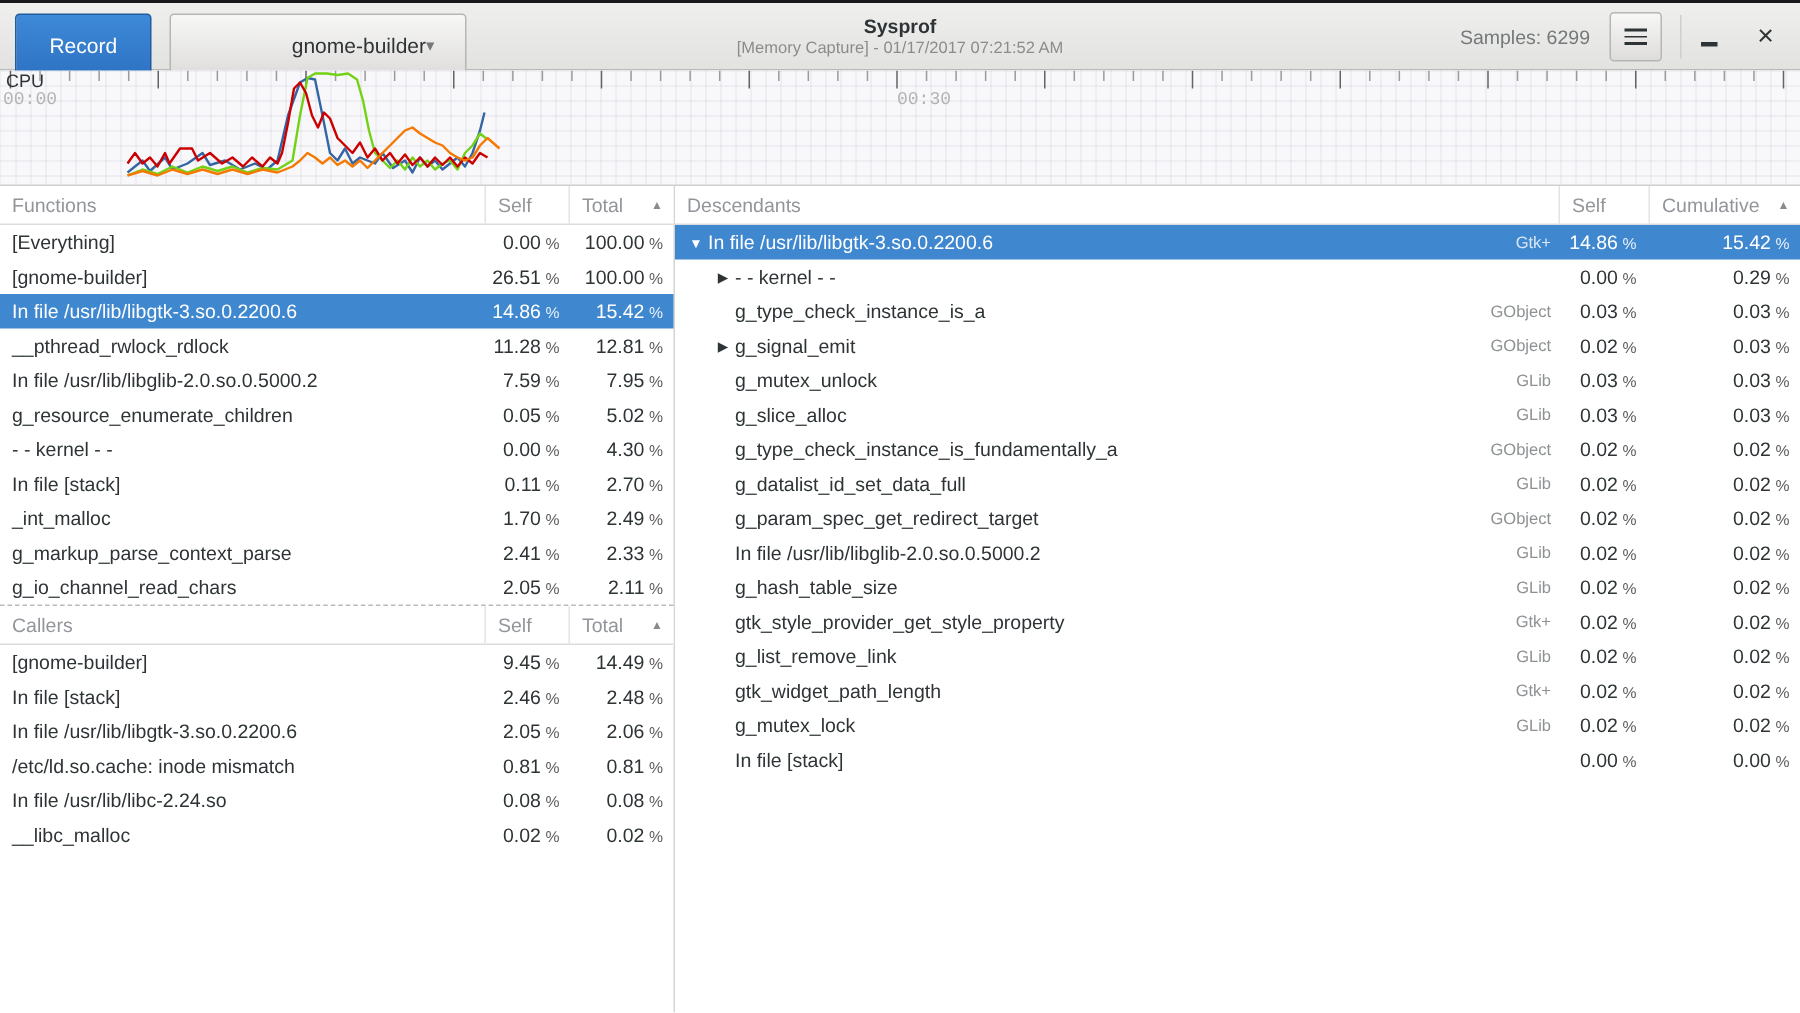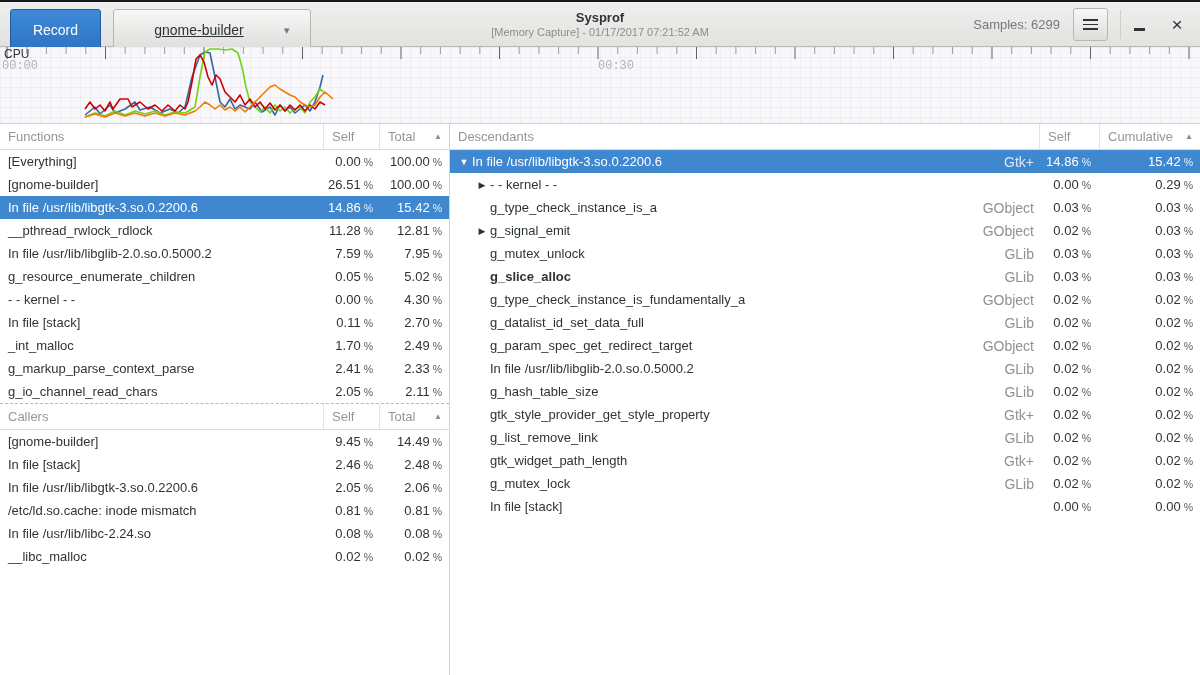--- a/index.html
+++ b/index.html
@@ -10,21 +10,21 @@
   
   .headerbar { position:absolute; top:0; left:0; right:0; height:45px;
     background:linear-gradient(#efefed,#e2e2e0); border-bottom:1px solid #b9b9b6;
     display:flex; align-items:center; }
   .btn { height:42px; border-radius:3px; border:1px solid #b6b6b2;
     background:linear-gradient(#f7f7f6,#dedddb); color:#2e3436; font-size:14px;
     display:flex; align-items:center; justify-content:center; cursor:pointer; }
   .btn-record { position:absolute; left:10px; top:7px; width:91px;
     background:linear-gradient(#3e89d8,#2e73c3); border-color:#1f5c99; color:#fff; }
   .btn-combo { position:absolute; left:113px; top:7px; width:198px; color:#2e3436; }
-  .combo-label { flex:1; text-align:center;text-decoration:underline; }
+  .combo-label { flex:1; text-align:right; }
   .combo-arrow { width:26px; color:#777; font-size:11px; }
   .title-box { position:absolute; left:0; right:0; top:0; height:45px;
     display:flex; flex-direction:column; align-items:center; justify-content:center;
     pointer-events:none; }
   .title { font-size:13px; font-weight:bold; color:#2e3436; line-height:16px;}
   .subtitle { font-size:11px; color:#8c8c8a; line-height:13px; }
   .samples { position:absolute; right:140px; top:0; height:45px; display:flex;
     align-items:center; font-size:13px; color:#75797b;margin-left:42px; }
   .btn-menu { position:absolute; right:92px; top:6px; width:35px; height:33px; }
   .hamburger { width:15px; height:11px; display:flex; flex-direction:column;
@@ -75,21 +75,21 @@
   .punit { font-size:10.5px; color:#5c5c5c; padding-left:3px; }
   .trow.selected .punit { color:#e8f0fa; }
 
   .cutoff { border-bottom:1px dashed #b9b9b9; }
 
   
   .dname { flex:1; display:flex; align-items:center; white-space:nowrap; overflow:hidden; }
   .expander { width:16px; display:inline-flex; justify-content:center; font-size:9px;
     color:#2e3436; flex:none; }
   .trow.selected .expander { color:#fff; }
-  .dbadge { width:76px; text-align:right; font-size:14px; color:#8e9193; padding-right:6px; }
+  .dbadge { width:76px; text-align:right; font-size:11px; color:#8e9193; padding-right:6px; }
   .trow.selected .dbadge { color:#dbe7f5; }
   .dself { width:60px; padding-right:9px; text-align:right; }
   .dcum { width:100px; padding-right:7px; text-align:right; }
 </style>
 </head>
 <body>
 
 <div class="window">
 
   <div class="headerbar">
@@ -356,21 +356,21 @@
           <div class="trow">
             <span class="dname" style="padding-left: 24px;">
               <span class="expander"></span>
               <span>g_mutex_unlock</span>
             </span>
             <span class="dbadge">GLib</span>
             <span class="cnum dself"><span>0.03</span><span class="punit">%</span></span>
             <span class="cnum dcum"><span>0.03</span><span class="punit">%</span></span>
           </div>
           <div class="trow">
-            <span class="dname" style="padding-left: 24px; font-weight: bold;">
+            <span class="dname" style="padding-left: 24px;">
               <span class="expander"></span>
               <span>g_slice_alloc</span>
             </span>
             <span class="dbadge">GLib</span>
             <span class="cnum dself"><span>0.03</span><span class="punit">%</span></span>
             <span class="cnum dcum"><span>0.03</span><span class="punit">%</span></span>
           </div>
           <div class="trow">
             <span class="dname" style="padding-left: 24px;">
               <span class="expander"></span>

